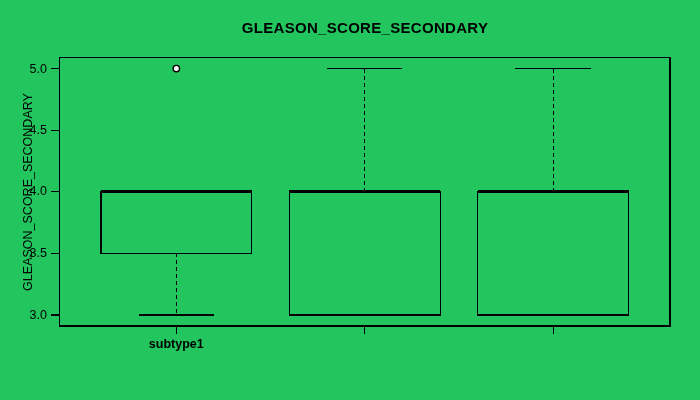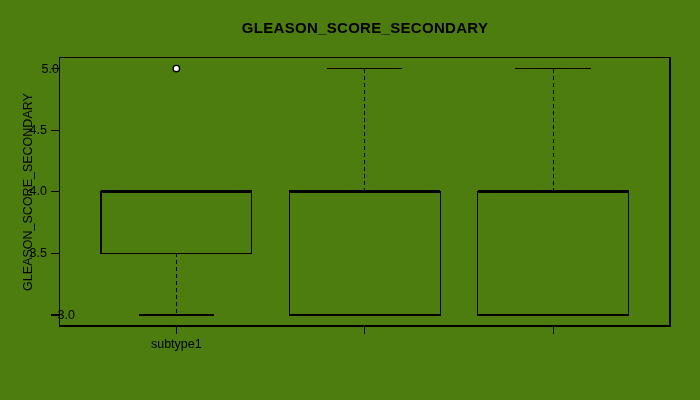--- a/index.html
+++ b/index.html
@@ -1,17 +1,17 @@
 <!DOCTYPE html>
 <html><head>
 <meta charset="utf-8">
 <style>
   html,body { margin:0; padding:0; background:#ffffff; }
   #canvas {
-    position:relative; width:700px; height:400px; background:#4d7c0f;
+    position:relative; width:700px; height:400px; background:#22c55e;
     font-family:"Liberation Sans", sans-serif; color:#000; overflow:hidden;
   }
   .chart-title {
     position:absolute; left:60px; top:19px; width:610px;
     text-align:center; font-size:15px; font-weight:bold; letter-spacing:0.3px;
   }
   .y-axis-label {
     position:absolute; left:28px; top:192px; transform:translate(-50%,-50%) rotate(-90deg);
     font-size:12.5px; white-space:nowrap;
   }
@@ -51,28 +51,28 @@
       <line x1="327.06481481481484" y1="68.58486238532112" x2="402.43518518518516" y2="68.58486238532112" stroke="#000000" stroke-width="1.2" shape-rendering="crispEdges"></line>
       <rect x="289.3796296296296" y="191.75" width="150.74074074074073" height="123.16513761467894" fill="none" stroke="#000000" stroke-width="1.2" shape-rendering="crispEdges"></rect>
       <line x1="289.3796296296296" y1="191.75" x2="440.1203703703704" y2="191.75" stroke="#000000" stroke-width="3.2" shape-rendering="crispEdges"></line>
       <line x1="553.1759259259259" y1="326" x2="553.1759259259259" y2="333.5" stroke="#000000" stroke-width="1.2" shape-rendering="crispEdges"></line>
       <line x1="553.1759259259259" y1="68.58486238532112" x2="553.1759259259259" y2="191.75" stroke="#000000" stroke-width="1.2" shape-rendering="crispEdges" stroke-dasharray="4 3"></line>
       <line x1="515.4907407407406" y1="68.58486238532112" x2="590.8611111111111" y2="68.58486238532112" stroke="#000000" stroke-width="1.2" shape-rendering="crispEdges"></line>
       <rect x="477.8055555555555" y="191.75" width="150.74074074074073" height="123.16513761467894" fill="none" stroke="#000000" stroke-width="1.2" shape-rendering="crispEdges"></rect>
       <line x1="477.8055555555555" y1="191.75" x2="628.5462962962962" y2="191.75" stroke="#000000" stroke-width="3.2" shape-rendering="crispEdges"></line>
     </svg>
   <div id="ytick-labels">
-      <div class="ytick-label" style="top: 307.915px; padding-left: 28px;">3.0</div>
+      <div class="ytick-label" style="top: 307.915px;">3.0</div>
       <div class="ytick-label" style="top: 246.333px;">3.5</div>
       <div class="ytick-label" style="top: 184px;">4.0</div>
       <div class="ytick-label" style="top: 123.167px;">4.5</div>
-      <div class="ytick-label" style="top: 61.5849px; padding-left: 12px;">5.0</div>
+      <div class="ytick-label" style="top: 61.5849px;">5.0</div>
     </div>
   <div id="xcat-labels">
-      <div class="xcat-label" style="left: 106.324px; top: 337px;">
+      <div class="xcat-label" style="left: 106.324px; top: 337px; font-weight: bold;">
         <div>subtype1</div>
       </div>
       <div class="xcat-label" style="left: 294.75px; top: 337px;">
       </div>
       <div class="xcat-label" style="left: 483.176px; top: 337px;">
       </div>
     </div>
 </div>
 
 </body></html>

